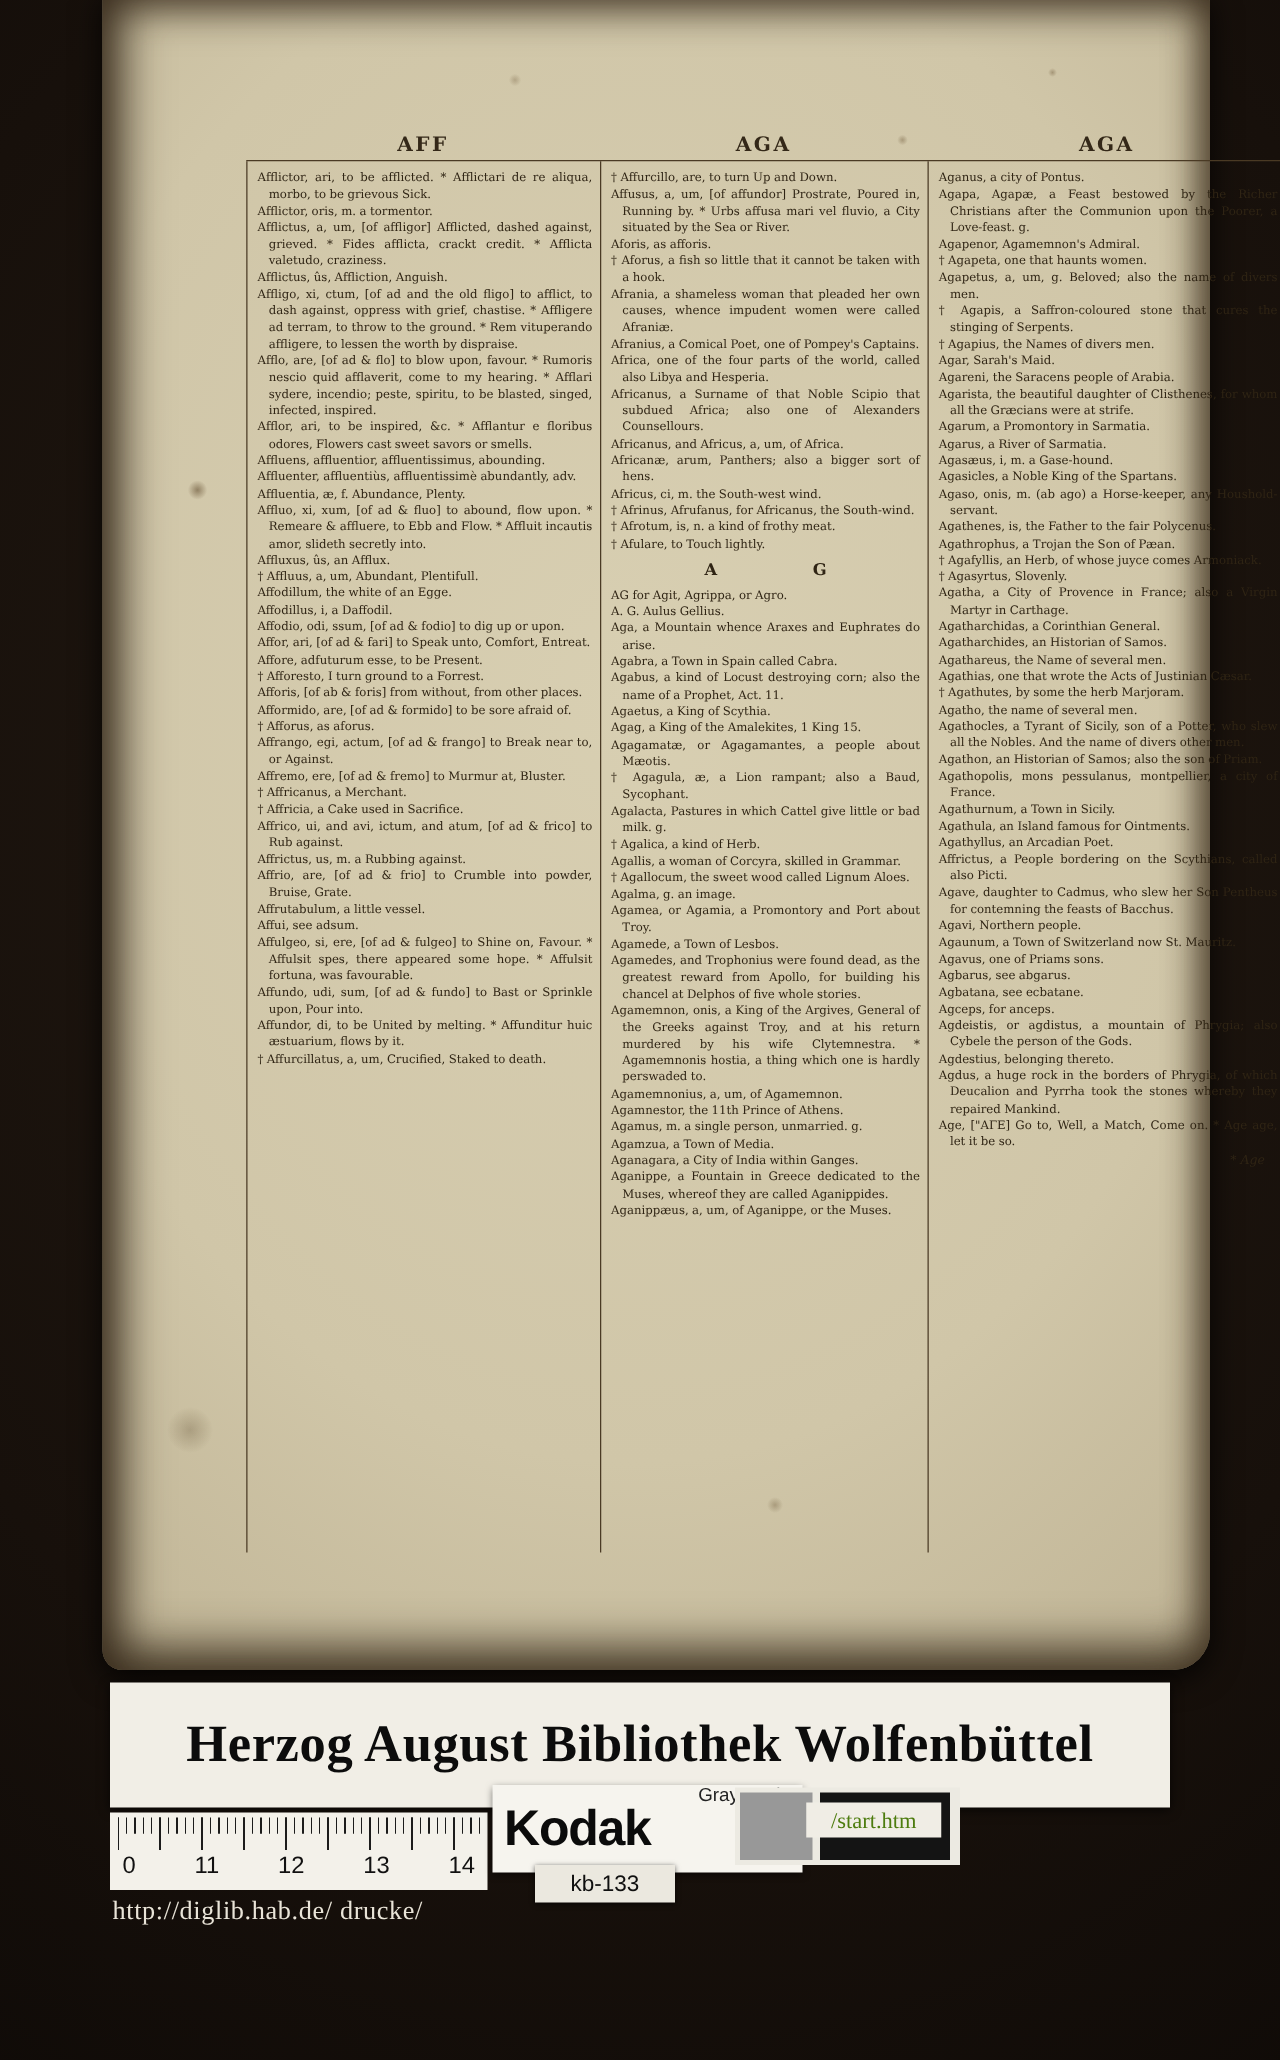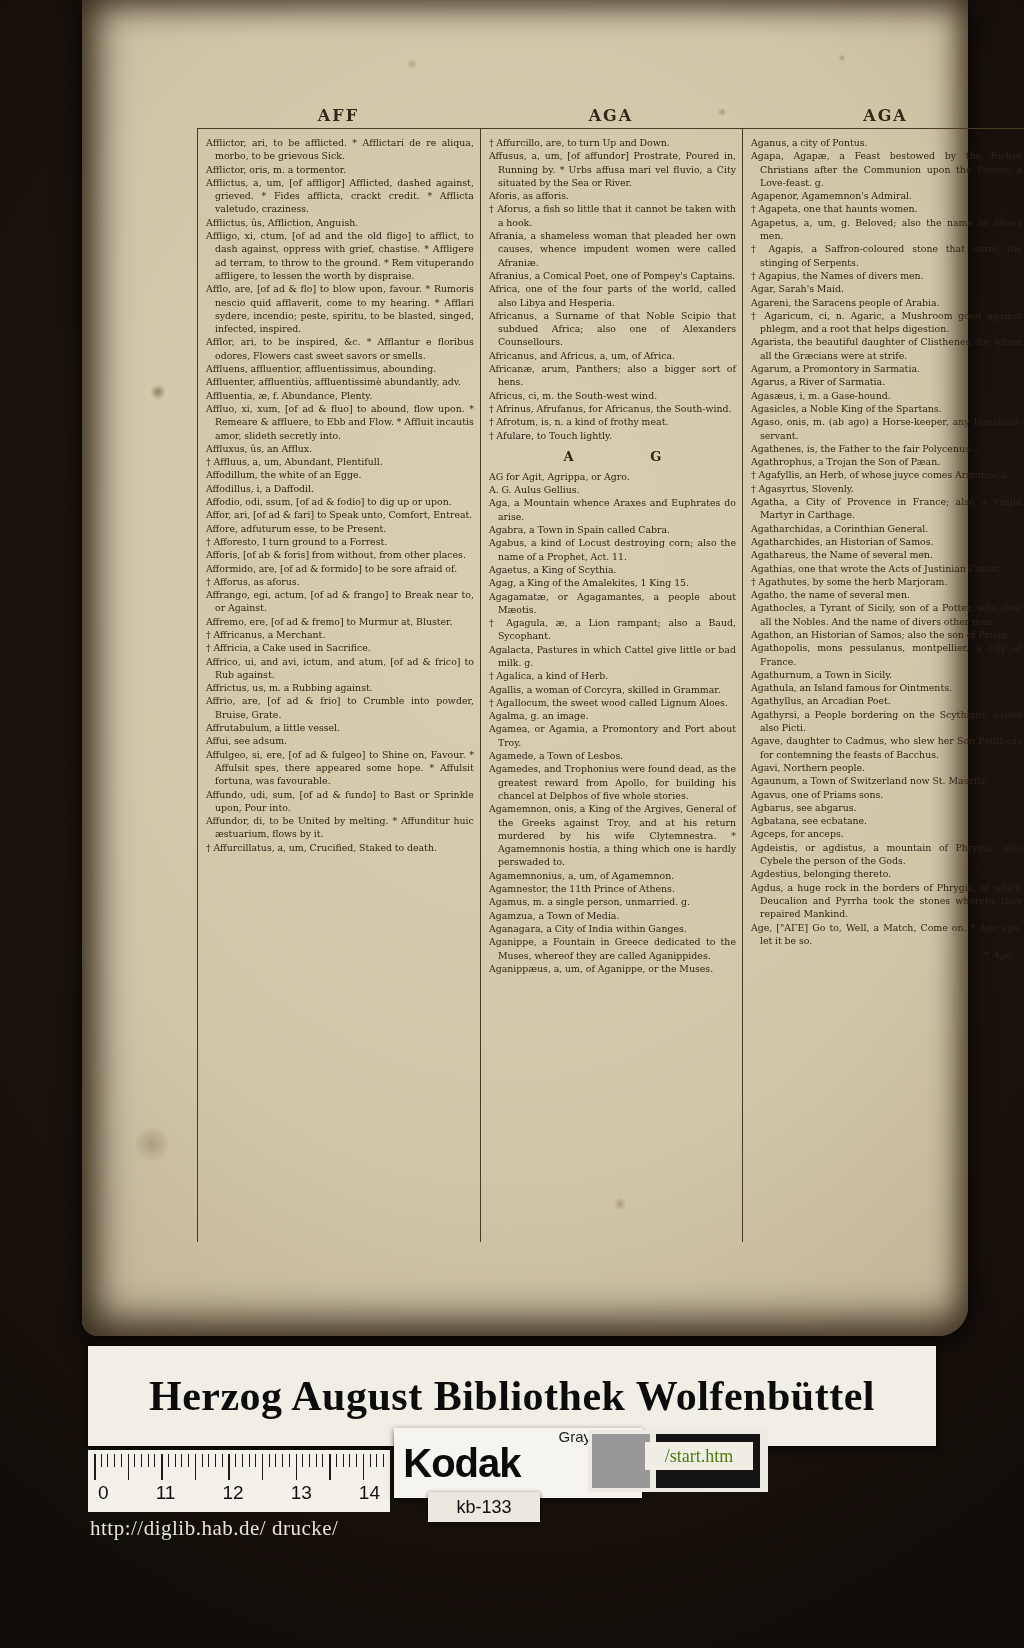--- a/index.html
+++ b/index.html
@@ -182,21 +182,20 @@
         <div class="dict-col dc-3">
             <p class="entry">Aganus, a city of Pontus.</p>
             <p class="entry">Agapa, Agapæ, a Feast bestowed by the Richer Christians after the Communion upon the Poorer, a Love-feast. g.</p>
             <p class="entry">Agapenor, Agamemnon's Admiral.</p>
             <p class="entry">† Agapeta, one that haunts women.</p>
             <p class="entry">Agapetus, a, um, g. Beloved; also the name of divers men.</p>
             <p class="entry">† Agapis, a Saffron-coloured stone that cures the stinging of Serpents.</p>
             <p class="entry">† Agapius, the Names of divers men.</p>
             <p class="entry">Agar, Sarah's Maid.</p>
             <p class="entry">Agareni, the Saracens people of Arabia.</p>
-            <p class="entry">† Agaricum, ci, n. Agaric, a Mushroom good against phlegm, and a root that helps digestion.</p>
             <p class="entry">Agarista, the beautiful daughter of Clisthenes, for whom all the Græcians were at strife.</p>
             <p class="entry">Agarum, a Promontory in Sarmatia.</p>
             <p class="entry">Agarus, a River of Sarmatia.</p>
             <p class="entry">Agasæus, i, m. a Gase-hound.</p>
             <p class="entry">Agasicles, a Noble King of the Spartans.</p>
             <p class="entry">Agaso, onis, m. (ab ago) a Horse-keeper, any Houshold-servant.</p>
             <p class="entry">Agathenes, is, the Father to the fair Polycenus.</p>
             <p class="entry">Agathrophus, a Trojan the Son of Pæan.</p>
             <p class="entry">† Agafyllis, an Herb, of whose juyce comes Armoniack.</p>
             <p class="entry">† Agasyrtus, Slovenly.</p>
@@ -206,21 +205,21 @@
             <p class="entry">Agathareus, the Name of several men.</p>
             <p class="entry">Agathias, one that wrote the Acts of Justinian Cæsar.</p>
             <p class="entry">† Agathutes, by some the herb Marjoram.</p>
             <p class="entry">Agatho, the name of several men.</p>
             <p class="entry">Agathocles, a Tyrant of Sicily, son of a Potter, who slew all the Nobles. And the name of divers other men.</p>
             <p class="entry">Agathon, an Historian of Samos; also the son of Priam.</p>
             <p class="entry">Agathopolis, mons pessulanus, montpellier, a city of France.</p>
             <p class="entry">Agathurnum, a Town in Sicily.</p>
             <p class="entry">Agathula, an Island famous for Ointments.</p>
             <p class="entry">Agathyllus, an Arcadian Poet.</p>
-            <p class="entry">Agathyrsi, a People bordering on the Scythians, called also Picti.</p>
+            <p class="entry">Affrictus, a People bordering on the Scythians, called also Picti.</p>
             <p class="entry">Agave, daughter to Cadmus, who slew her Son Pentheus for contemning the feasts of Bacchus.</p>
             <p class="entry">Agavi, Northern people.</p>
             <p class="entry">Agaunum, a Town of Switzerland now St. Mauritz.</p>
             <p class="entry">Agavus, one of Priams sons.</p>
             <p class="entry">Agbarus, see abgarus.</p>
             <p class="entry">Agbatana, see ecbatane.</p>
             <p class="entry">Agceps, for anceps.</p>
             <p class="entry">Agdeistis, or agdistus, a mountain of Phrygia; also Cybele the person of the Gods.</p>
             <p class="entry">Agdestius, belonging thereto.</p>
             <p class="entry">Agdus, a huge rock in the borders of Phrygia, of which Deucalion and Pyrrha took the stones whereby they repaired Mankind.</p>

